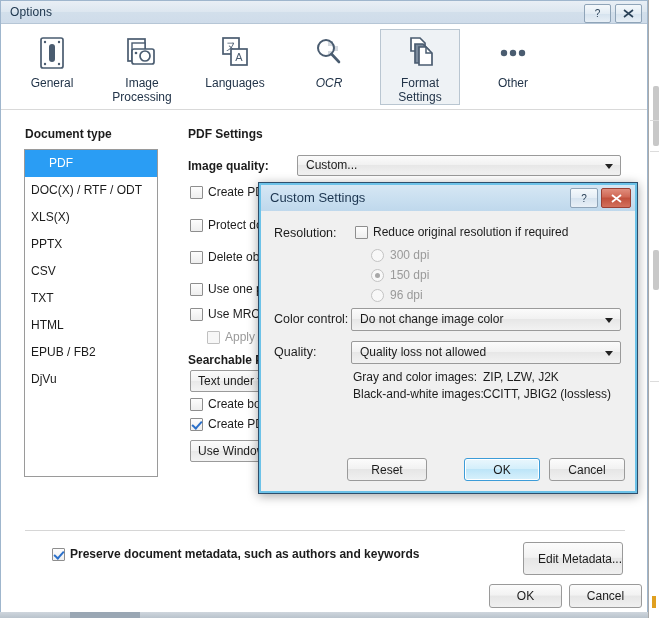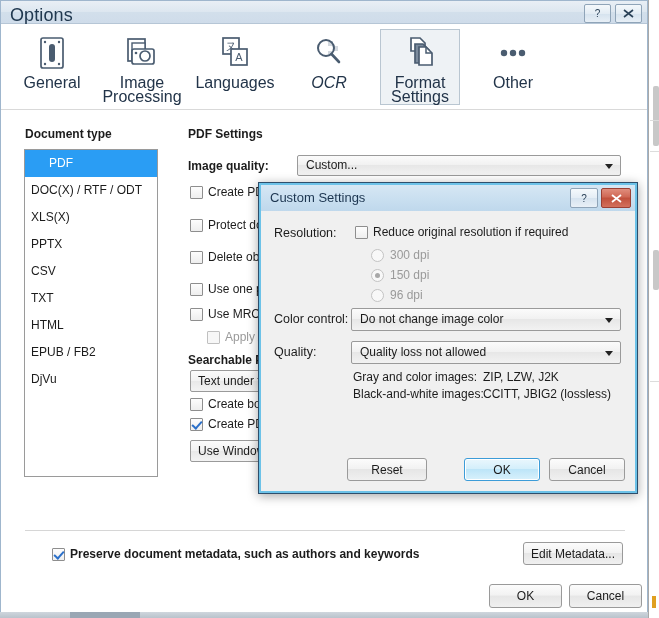--- a/index.html
+++ b/index.html
@@ -37,21 +37,21 @@
     left: 0; top: 0;
     width: 100%;
     height: 23px;
     background: linear-gradient(to bottom, #e9eff5 0%, #dde7f0 48%, #d2dfeb 52%, #cfdcea 100%);
     border-bottom: 1px solid #b6c6d6;
     box-sizing: border-box;
   }
   .title-text {
     position: absolute;
     left: 9px; top: 4px;
-    font-size: 18px;
+    font-size: 12px;
     color: #20384f;
     letter-spacing: .1px;
   }
   .win-btns {
     position: absolute;
     right: 5px; top: 3px;
     display: flex;
     gap: 4px;
   }
   .win-btn {
@@ -92,21 +92,21 @@
     background: #eef2f5;
     border: 1px solid #b9c6d1;
   }
   .tb-icon {
     height: 40px;
     display: flex; align-items: center; justify-content: center;
     margin-top: 3px;
   }
   .tb-label {
     margin-top: 3px;
-    font-size: 16px;
+    font-size: 12px;
     color: #223449;
     text-align: center;
     line-height: 14px;
   }
 
   .section-head {
     position: absolute;
     font-weight: bold;
     font-size: 12px;
     color: #1c1c1c;
@@ -560,21 +560,21 @@
       <span>Use Windows</span>
     </div>
 
     <div class="divider" style="top:529px;"></div>
 
     <div class="cb-row" style="left:27px; top:546px; font-weight:bold;padding-left:24px;">
       <span class="cbox checked"></span>
       <span>Preserve document metadata, such as authors and keywords</span>
     </div>
 
-    <div class="pushbtn" style="left:522px; top:541px; width:100px; height:23px;">
+    <div class="pushbtn" style="left:522px; top:541px; width:100px; height:33px;justify-content:flex-end;">
       <span>Edit Metadata...</span>
     </div>
 
     <div class="pushbtn" style="left:488px; top:583px; width:73px; height:24px;">
       <span>OK</span>
     </div>
     <div class="pushbtn" style="left:568px; top:583px; width:73px; height:24px;">
       <span>Cancel</span>
     </div>
   </div>

